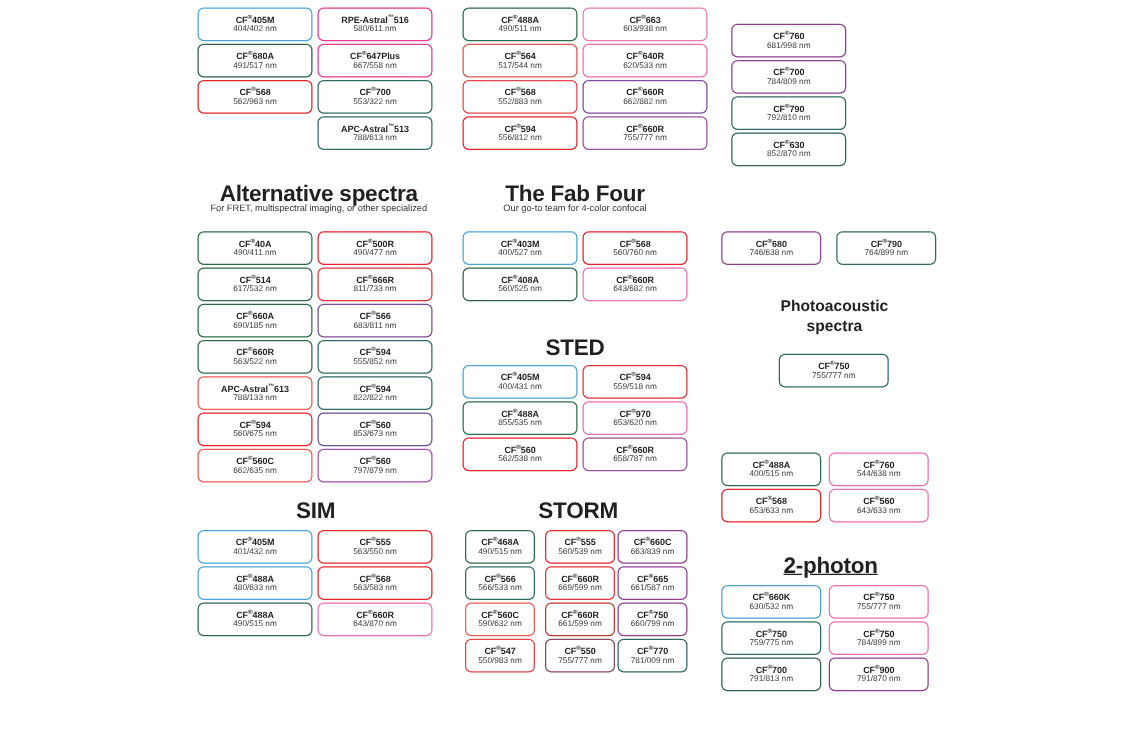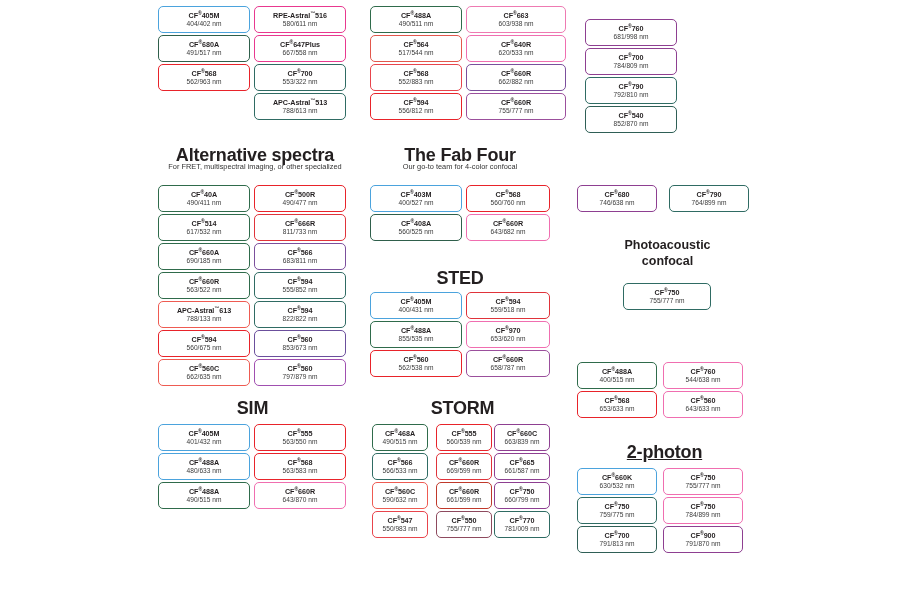--- a/index.html
+++ b/index.html
@@ -114,21 +114,21 @@
     </div>
     <div class="chip" style="left: 585px; top: 48px; width: 92px; height: 27px; border-color: rgb(142, 63, 145);">
       <div class="nm"><span>CF</span><sup>®</sup><span>700</span></div>
       <div class="sp">784/809 nm</div>
     </div>
     <div class="chip" style="left: 585px; top: 77px; width: 92px; height: 27px; border-color: rgb(47, 107, 99);">
       <div class="nm"><span>CF</span><sup>®</sup><span>790</span></div>
       <div class="sp">792/810 nm</div>
     </div>
     <div class="chip" style="left: 585px; top: 106px; width: 92px; height: 27px; border-color: rgb(47, 95, 86);">
-      <div class="nm"><span>CF</span><sup>®</sup><span>540</span></div>
+      <div class="nm"><span>CF</span><sup>®</sup><span>630</span></div>
       <div class="sp">852/870 nm</div>
     </div>
     <div class="sec-title" style="left: 155px; top: 145px; width: 200px;">Alternative spectra</div>
     <div class="sec-sub" style="left: 150px; top: 162px; width: 210px;">For FRET, multispectral imaging, or other specialized</div>
     <div class="chip" style="left: 158px; top: 185px; width: 92px; height: 27px; border-color: rgb(47, 107, 75);">
       <div class="nm"><span>CF</span><sup>®</sup><span>40A</span></div>
       <div class="sp">490/411 nm</div>
     </div>
     <div class="chip" style="left: 158px; top: 214px; width: 92px; height: 27px; border-color: rgb(47, 107, 75);">
       <div class="nm"><span>CF</span><sup>®</sup><span>514</span></div>
@@ -294,21 +294,21 @@
     <div class="chip" style="left: 494px; top: 482px; width: 56px; height: 27px; border-color: rgb(142, 63, 145);">
       <div class="nm"><span>CF</span><sup>®</sup><span>750</span></div>
       <div class="sp">660/799 nm</div>
     </div>
     <div class="chip" style="left: 494px; top: 511px; width: 56px; height: 27px; border-color: rgb(47, 107, 99);">
       <div class="nm"><span>CF</span><sup>®</sup><span>770</span></div>
       <div class="sp">781/009 nm</div>
     </div>
     <div class="sec-title2" style="left: 580px; top: 238px; width: 175px;">
       <div>Photoacoustic</div>
-      <div>confocal</div>
+      <div>spectra</div>
     </div>
     <div class="chip" style="left: 577px; top: 185px; width: 80px; height: 27px; border-color: rgb(142, 63, 145);">
       <div class="nm"><span>CF</span><sup>®</sup><span>680</span></div>
       <div class="sp">746/638 nm</div>
     </div>
     <div class="chip" style="left: 669px; top: 185px; width: 80px; height: 27px; border-color: rgb(47, 107, 99);">
       <div class="nm"><span>CF</span><sup>®</sup><span>790</span></div>
       <div class="sp">764/899 nm</div>
     </div>
     <div class="chip" style="left: 623px; top: 283px; width: 88px; height: 27px; border-color: rgb(47, 107, 99);">

